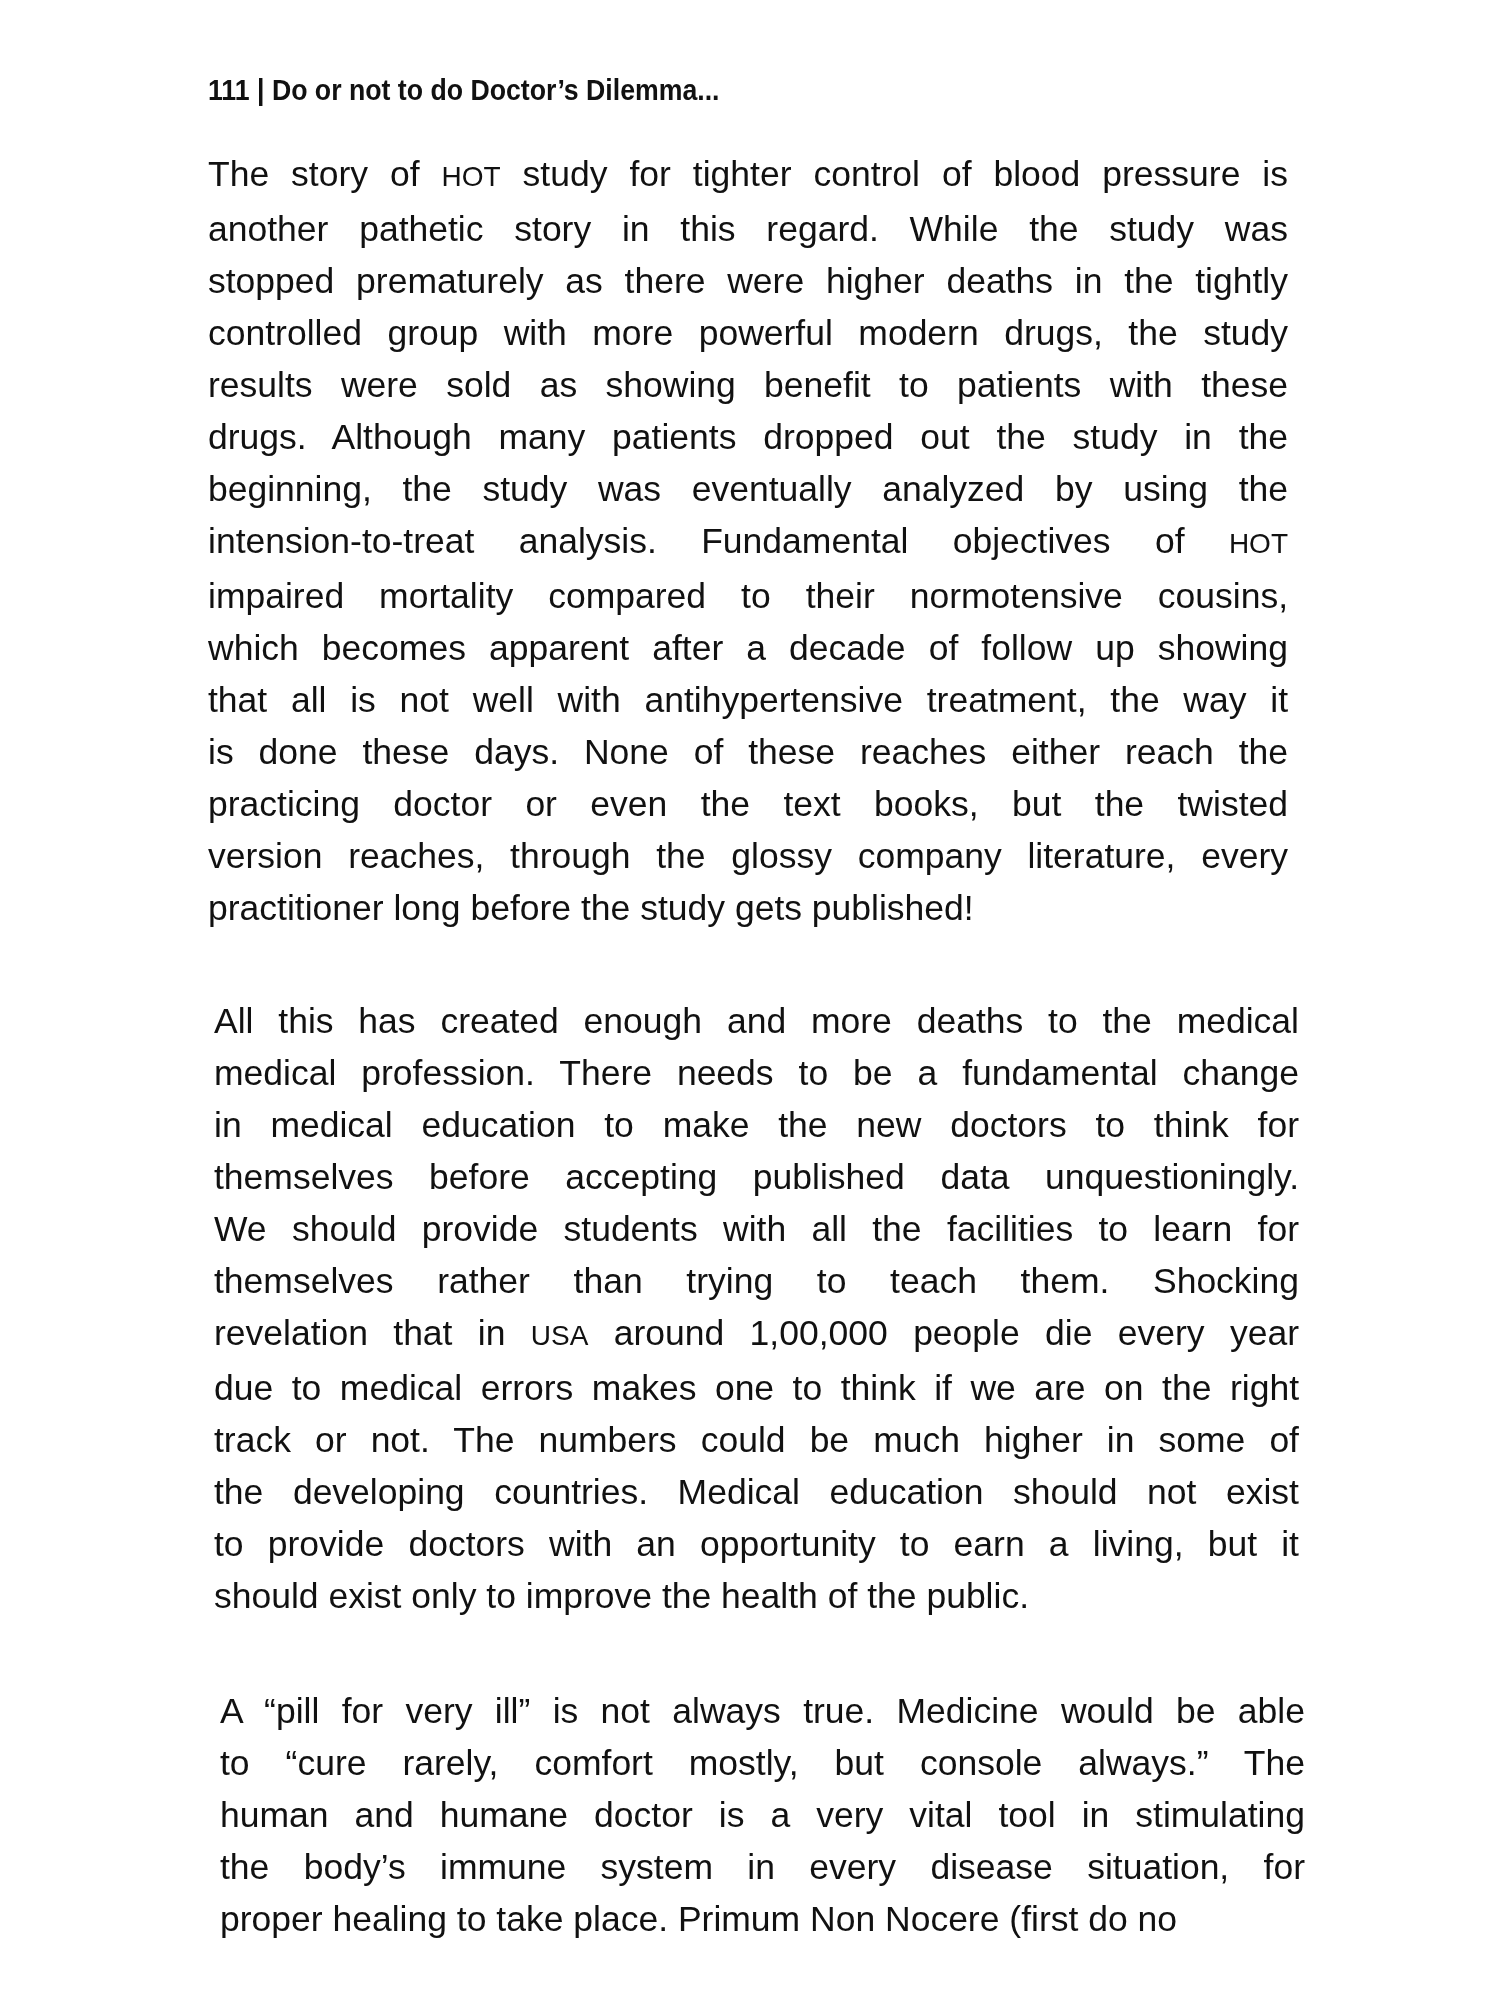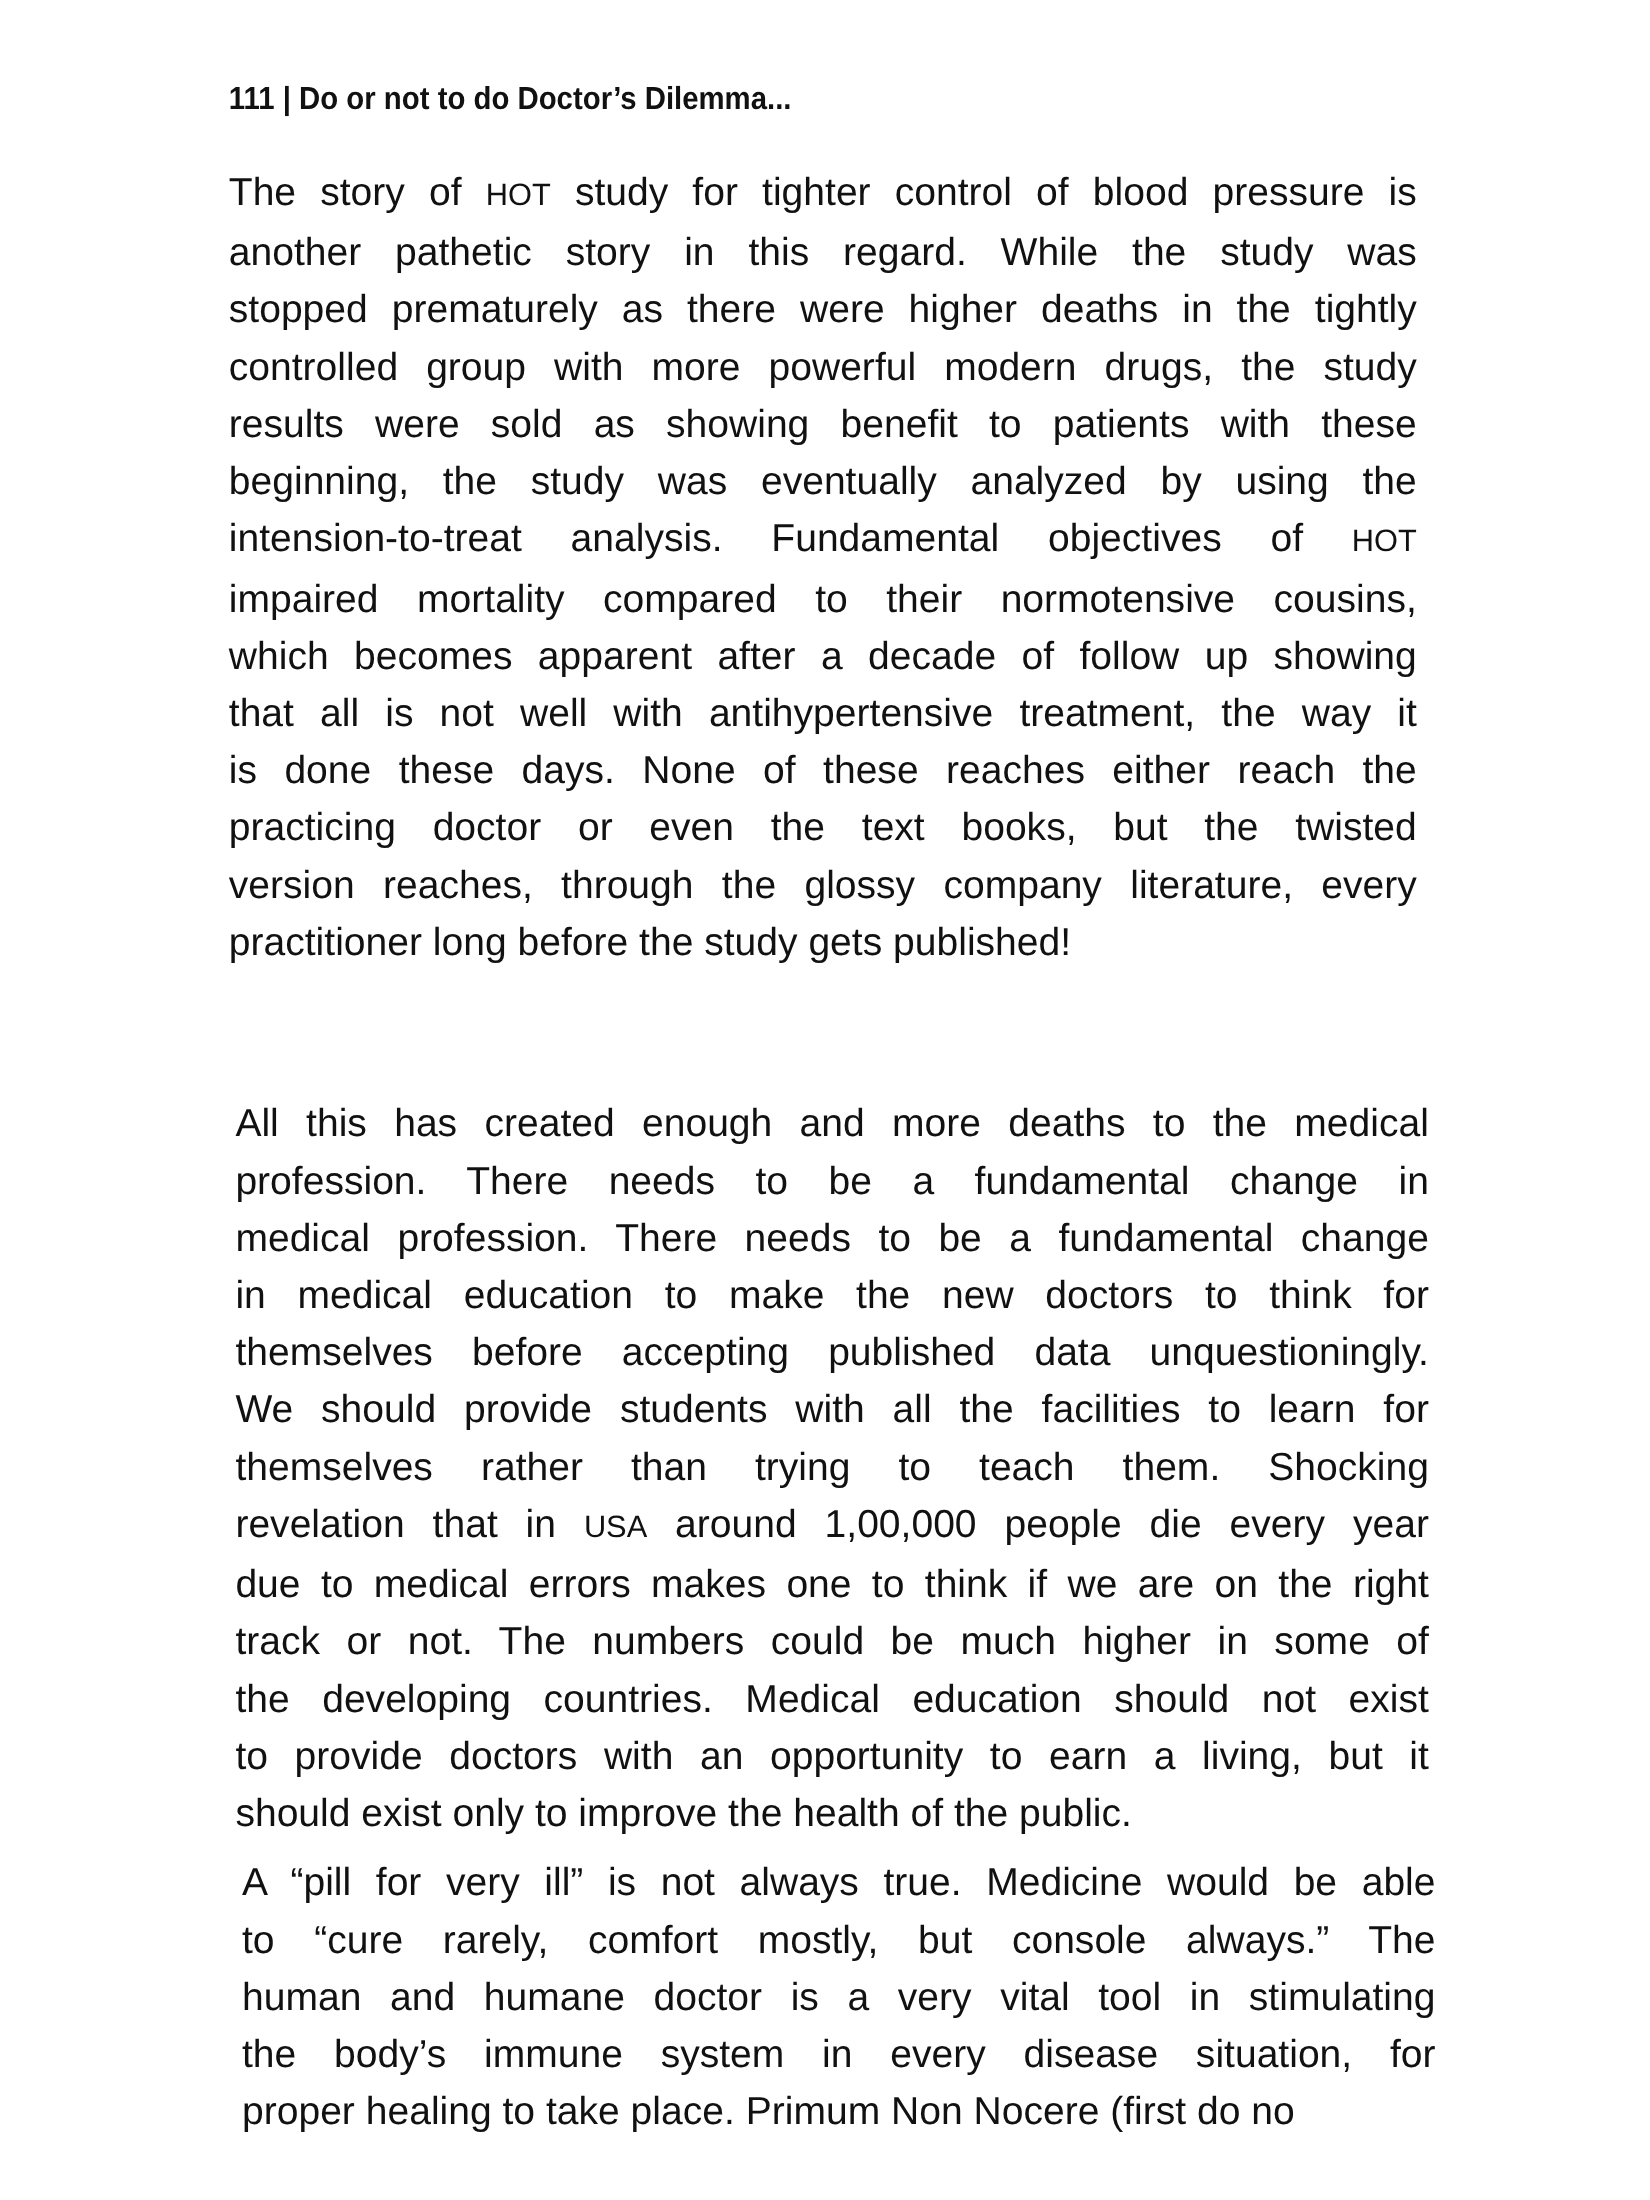--- a/index.html
+++ b/index.html
@@ -25,33 +25,33 @@
   <span>|</span>
   <span>Do or not to do Doctor’s Dilemma...</span>
 </div>
 
 <div class="para p1">
     <span class="line">The story of <span class="sc">HOT</span> study for tighter control of blood pressure is</span>
     <span class="line">another pathetic story in this regard. While the study was</span>
     <span class="line">stopped prematurely as there were higher deaths in the tightly</span>
     <span class="line">controlled group with more powerful modern drugs, the study</span>
     <span class="line">results were sold as showing benefit to patients with these</span>
+    <span class="line">drugs. Although many patients dropped out the study in the</span>
     <span class="line">beginning, the study was eventually analyzed by using the</span>
     <span class="line">intension-to-treat analysis. Fundamental objectives of <span class="sc">HOT</span></span>
     <span class="line">impaired mortality compared to their normotensive cousins,</span>
     <span class="line">which becomes apparent after a decade of follow up showing</span>
     <span class="line">that all is not well with antihypertensive treatment, the way it</span>
     <span class="line">is done these days. None of these reaches either reach the</span>
     <span class="line">practicing doctor or even the text books, but the twisted</span>
     <span class="line">version reaches, through the glossy company literature, every</span>
     <span class="line last">practitioner long before the study gets published!</span>
   </div>
 <div class="para p2">
     <span class="line">All this has created enough and more deaths to the medical</span>
-    <span class="line">profession. There needs to be a fundamental change in</span>
     <span class="line">medical profession. There needs to be a fundamental change</span>
     <span class="line">in medical education to make the new doctors to think for</span>
     <span class="line">themselves before accepting published data unquestioningly.</span>
     <span class="line">We should provide students with all the facilities to learn for</span>
     <span class="line">themselves rather than trying to teach them. Shocking</span>
     <span class="line">revelation that in <span class="sc">USA</span> around 1,00,000 people die every year</span>
     <span class="line">due to medical errors makes one to think if we are on the right</span>
     <span class="line">track or not. The numbers could be much higher in some of</span>
     <span class="line">the developing countries. Medical education should not exist</span>
     <span class="line">to provide doctors with an opportunity to earn a living, but it</span>

